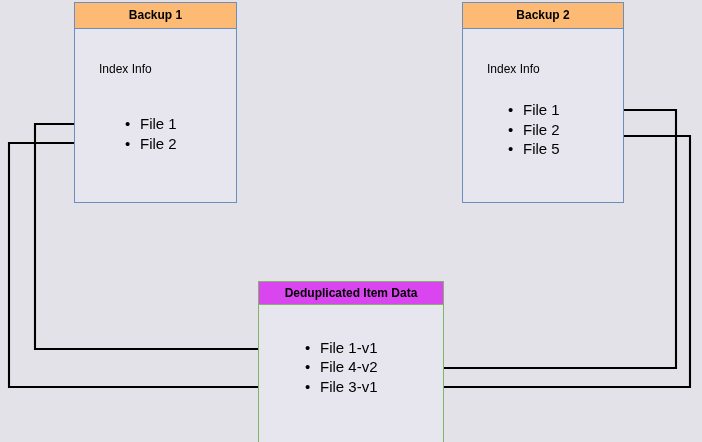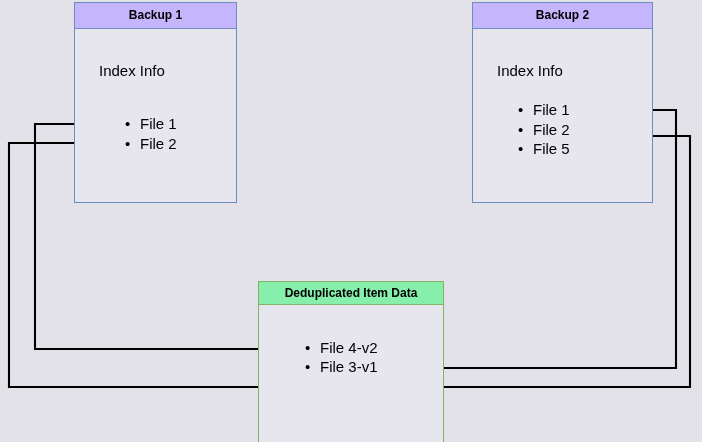--- a/index.html
+++ b/index.html
@@ -42,38 +42,38 @@
     border-style: solid;
     border-width: 1px;
   }
   .node-body {
     box-sizing: border-box;
     border-style: solid;
     border-width: 0 1px 1px 1px;
     position: relative;
   }
   .node-blue .node-head {
-    background: #c4b5fd;
+    background: #fdba74;
     border-color: #6c8ebf;
   }
   .node-blue .node-body {
     background: #e7e6ee;
     border-color: #6c8ebf;
   }
   .node-green .node-head {
-    background: #86efac;
+    background: #d946ef;
     border-color: #82b366;
   }
   .node-green .node-body {
     background: #e7e6ee;
     border-color: #82b366;
   }
   .index-label {
     position: absolute;
-    font-size: 15px;
+    font-size: 12px;
     color: #000;
     white-space: nowrap;
   }
   .file-list {
     position: absolute;
     margin: 0;
     padding: 0;
     list-style: none;
   }
   .file-list li {
@@ -126,35 +126,36 @@
     <div class="node-head">Backup 1</div>
     <div class="node-body" style="height:174px;">
       <div class="index-label" style="left:24px; top:33px;">Index Info</div>
       <ul class="file-list" style="left:50px; top:85px;">
         <li>File 1</li>
         <li>File 2</li>
       </ul>
     </div>
   </div>
 
-  <div class="node node-blue" style="left:472px; top:2px; width:181px; height:201px;">
+  <div class="node node-blue" style="left:462px; top:2px; width:162px; height:201px;">
     <div class="node-head">Backup 2</div>
     <div class="node-body" style="height:174px;">
       <div class="index-label" style="left:24px; top:33px;">Index Info</div>
       <ul class="file-list" style="left:45px; top:71px;">
         <li>File 1</li>
         <li>File 2</li>
         <li>File 5</li>
       </ul>
     </div>
   </div>
 
   <div class="node node-green" style="left:258px; top:281px; width:186px; height:165px;">
     <div class="node-head" style="height:24px; line-height:22px;">Deduplicated Item Data</div>
     <div class="node-body" style="height:141px;">
       <ul class="file-list dd-list" style="left:46px; top:33px;">
+        <li>File 1-v1</li>
         <li>File 4-v2</li>
         <li>File 3-v1</li>
       </ul>
     </div>
   </div>
 
 </div>
 
 </body></html>

